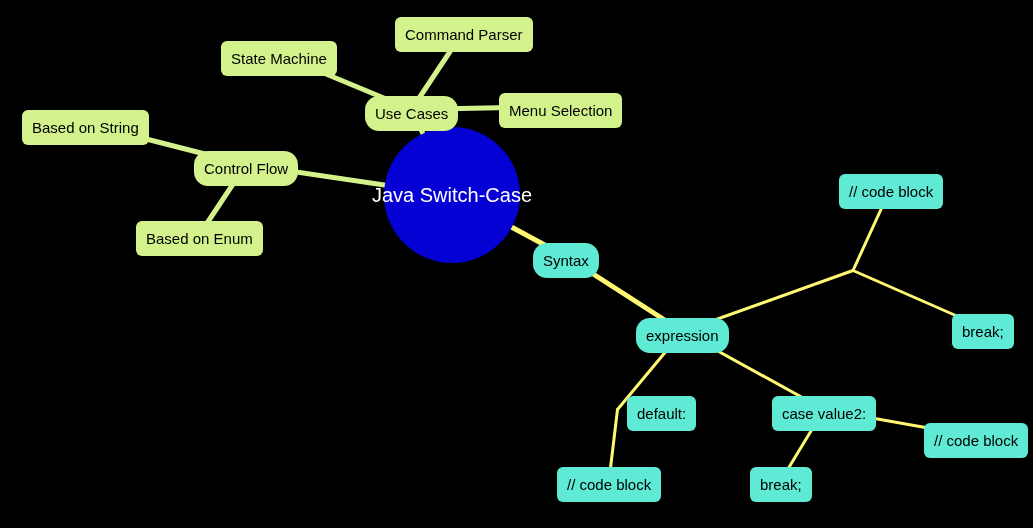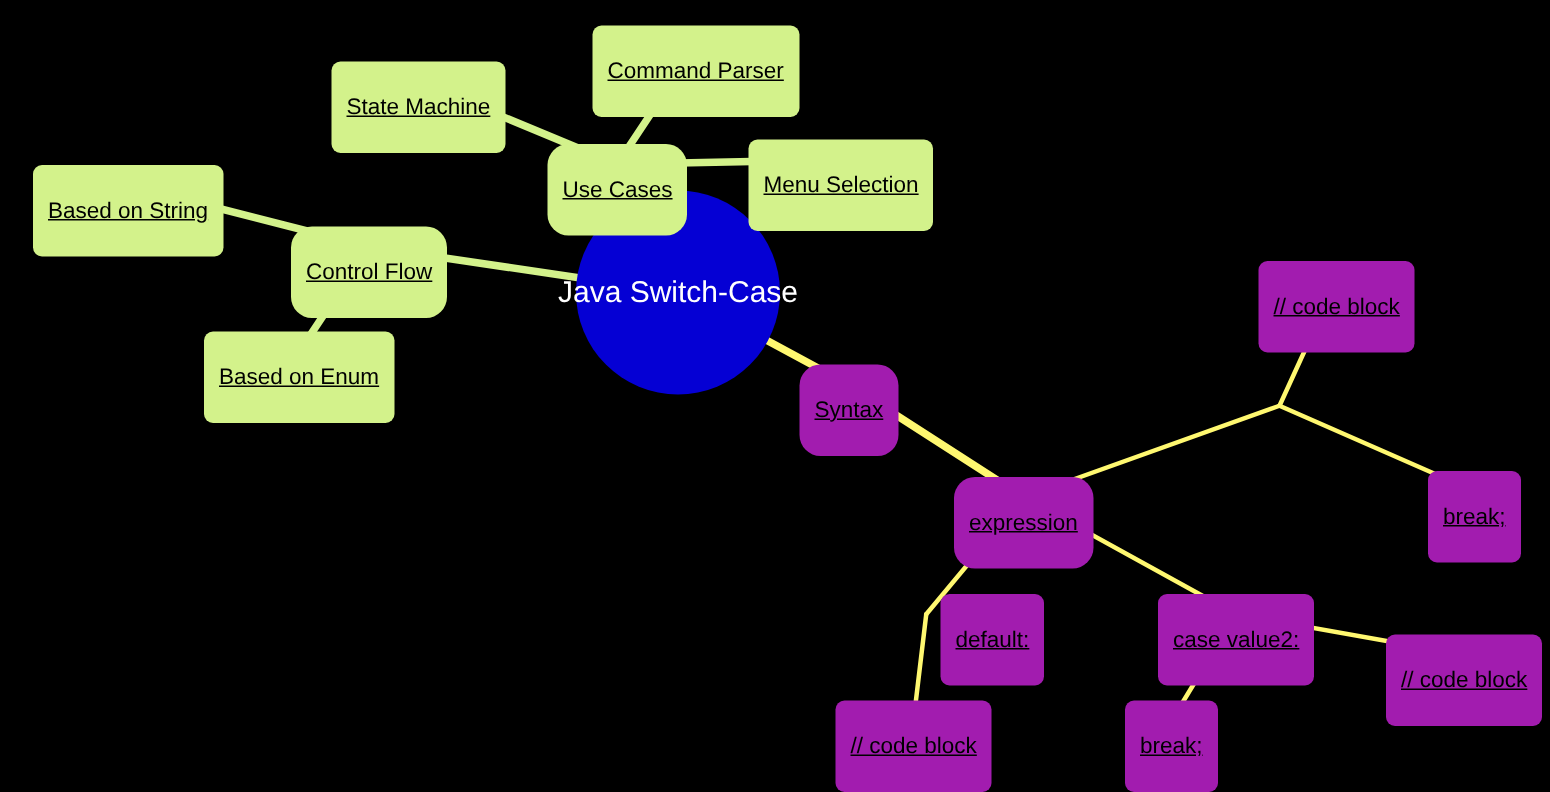--- a/index.html
+++ b/index.html
@@ -30,37 +30,36 @@
     border-radius: 50%;
     background: #0500d4;
     color: #fff;
     display: flex;
     align-items: center;
     justify-content: center;
     text-align: center;
     font-size: 20px;
   }
   .node.box, .node.pill {
-    padding: 22px 10px;
+    padding: 9px 10px;
     border-radius: 6px;
-    text-decoration: underline;
   }
   .node.box::before, .node.pill::before {
     content: "";
     position: absolute;
     left: 3px; top: 3px;
     width: 100%; height: 100%;
     border-radius: 6px;
     background: #b7a6f0;
     z-index: -1;
   }
   .node.pill { border-radius: 14px; }
   .node.pill::before { border-radius: 14px; }
   .green  { background: #d3f28b; }
-  .yellow { background: #a21caf; }
+  .yellow { background: #5eead4; }
 </style>
 </head>
 <body>
 <div id="stage">
   <svg class="connectors">
       <line x1="452" y1="195" x2="411.5" y2="109.5" stroke="#d3f28b" stroke-width="5" stroke-linecap="round"></line>
       <line x1="411.5" y1="109.5" x2="279" y2="54.5" stroke="#d3f28b" stroke-width="5" stroke-linecap="round"></line>
       <line x1="411.5" y1="109.5" x2="464" y2="30.5" stroke="#d3f28b" stroke-width="5" stroke-linecap="round"></line>
       <line x1="411.5" y1="109.5" x2="560.5" y2="106.5" stroke="#d3f28b" stroke-width="5" stroke-linecap="round"></line>
       <line x1="452" y1="195" x2="246" y2="164.5" stroke="#d3f28b" stroke-width="5" stroke-linecap="round"></line>

